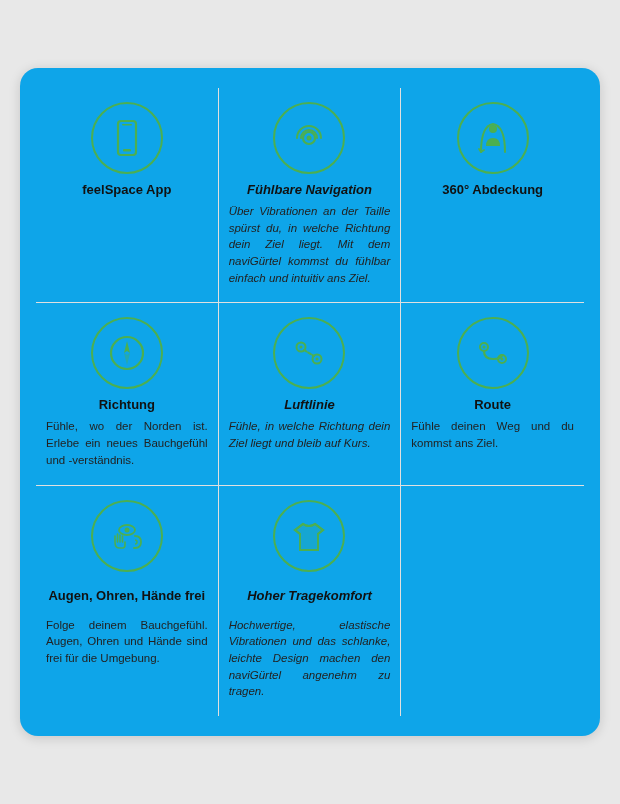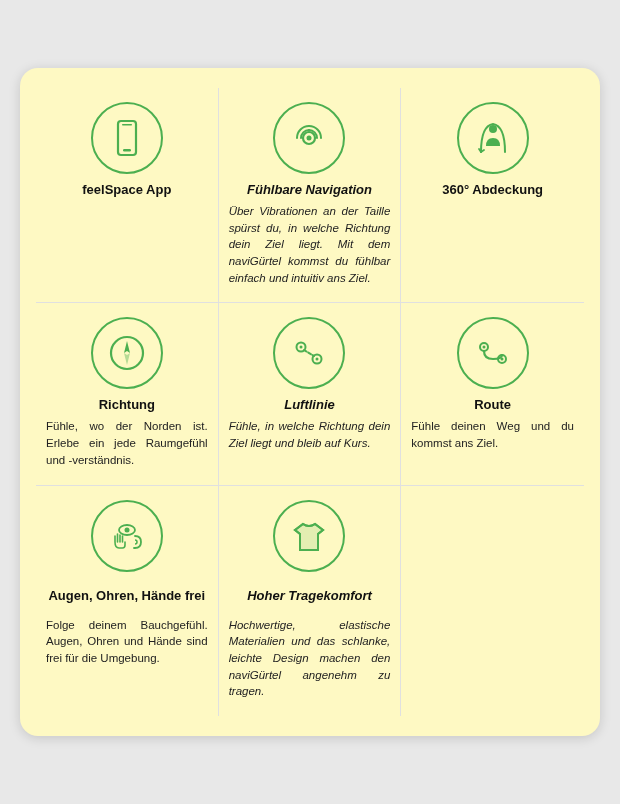--- a/index.html
+++ b/index.html
@@ -7,21 +7,21 @@
       width: 620px;
       height: 804px;
       background: #e8e8e8;
       display: flex;
       align-items: center;
       justify-content: center;
       font-family: Arial, sans-serif;
     }
     .card {
       width: 580px;
-      background: #fef9c3;
+      background: #0ea5e9;
       border-radius: 18px;
       padding: 20px 16px;
       box-shadow: 0 2px 12px rgba(0,0,0,0.15);
     }
     .grid {
       display: grid;
       grid-template-columns: 1fr 1fr 1fr;
       gap: 0;
     }
     .cell {
@@ -117,21 +117,21 @@
     <div class="cell">
       <div class="icon-circle">
         <svg viewBox="0 0 44 44" fill="none" xmlns="http://www.w3.org/2000/svg">
           <circle cx="22" cy="22" r="16" stroke="#4caf50" stroke-width="2.2" fill="none"></circle>
 
           <polygon points="22,10 25,22 22,20 19,22" fill="#4caf50"></polygon>
           <polygon points="22,34 25,22 22,24 19,22" fill="#4caf50" opacity="0.4"></polygon>
         </svg>
       </div>
       <div class="cell-title">Richtung</div>
-      <div class="cell-desc">Fühle, wo der Norden ist. Erlebe ein jede Raumgefühl und -verständnis.</div>
+      <div class="cell-desc">Fühle, wo der Norden ist. Erlebe ein neues Bauchgefühl und -verständnis.</div>
     </div>
 
     <div class="cell">
       <div class="icon-circle">
         <svg viewBox="0 0 44 44" fill="none" xmlns="http://www.w3.org/2000/svg">
 
           <circle cx="14" cy="16" r="4.5" stroke="#4caf50" stroke-width="2" fill="none"></circle>
           <circle cx="14" cy="16" r="1.5" fill="#4caf50"></circle>
 
           <circle cx="30" cy="28" r="4.5" stroke="#4caf50" stroke-width="2" fill="none"></circle>
@@ -179,18 +179,18 @@
     </div>
 
     <div class="cell">
       <div class="icon-circle">
         <svg viewBox="0 0 44 44" fill="none" xmlns="http://www.w3.org/2000/svg">
           <path d="M16 10 Q22 14 28 10 L36 16 L31 20 L31 36 L13 36 L13 20 L8 16 Z" stroke="#4caf50" stroke-width="2" fill="#4caf50" fill-opacity="0.15"></path>
           <path d="M16 10 Q22 14 28 10 L36 16 L31 20 L31 36 L13 36 L13 20 L8 16 Z" stroke="#4caf50" stroke-width="2" fill="none"></path>
         </svg>
       </div>
       <div class="cell-title">Hoher Tragekomfort</div>
-      <div class="cell-desc">Hochwertige, elastische Materialien und das schlanke, leichte Design machen den naviGürtel angenehm zu tragen.</div>
+      <div class="cell-desc">Hochwertige, elastische Vibrationen und das schlanke, leichte Design machen den naviGürtel angenehm zu tragen.</div>
     </div>
 
 
   </div>
 </div>
 
 </body></html>

